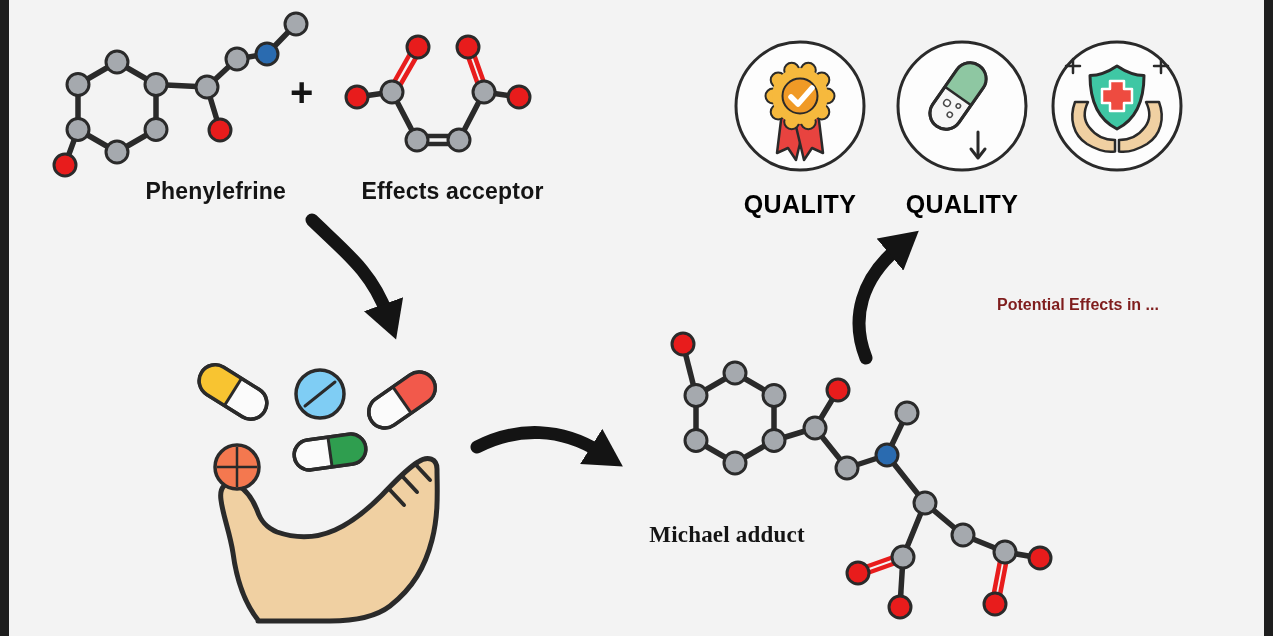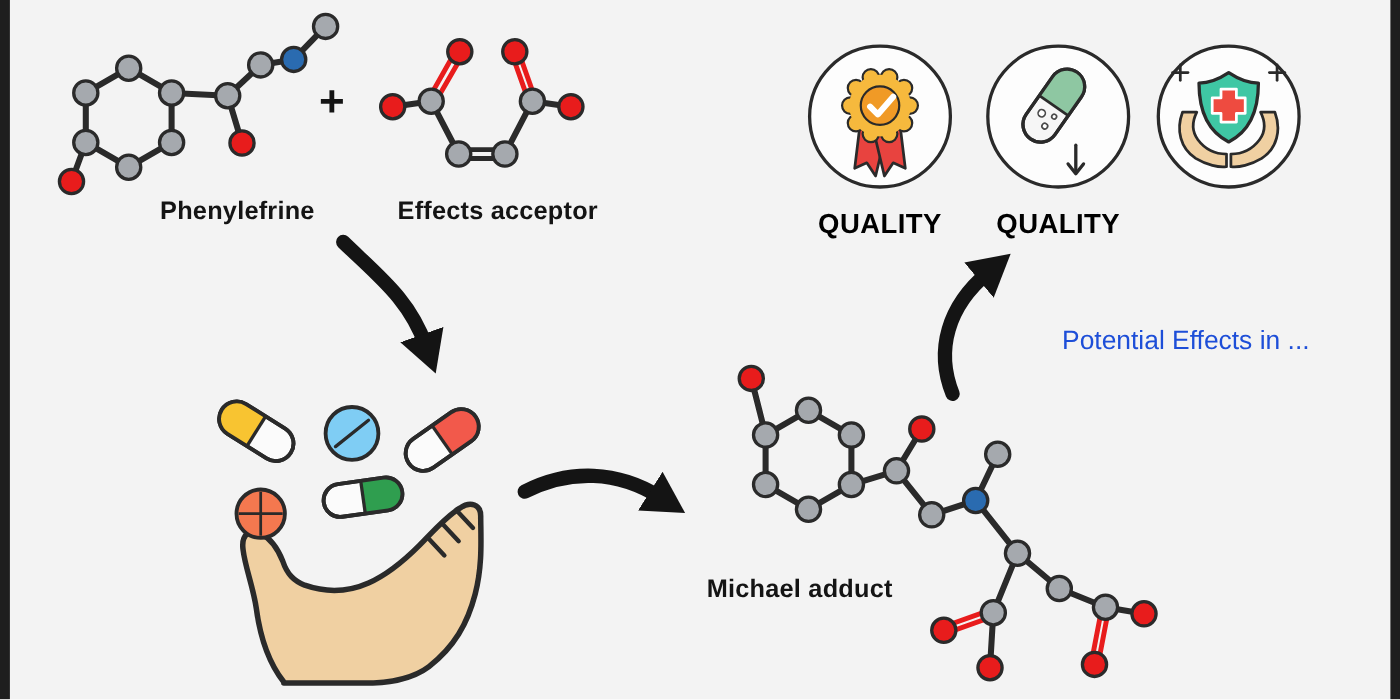--- a/index.html
+++ b/index.html
@@ -16,21 +16,21 @@
     text-align:center;letter-spacing:0.2px;
   }
   .plus{
     position:absolute;font-weight:700;font-size:40px;color:#141414;line-height:1;
   }
   .outcome-label{
     position:absolute;font-weight:700;font-size:25px;color:#000000;
     text-align:center;letter-spacing:0.4px;width:150px;
   }
   .effects-text{
-    position:absolute;font-weight:400;font-size:24px;color:#1d4ed8;
+    position:absolute;font-weight:700;font-size:16px;color:#7f1d1d;
     text-align:center;width:300px;
   }
   .bond{stroke:#2a2a2a;stroke-width:5.5;stroke-linecap:round;}
   .bond-thin{stroke:#2a2a2a;stroke-width:4.5;stroke-linecap:round;}
   .bond-red{stroke:#e81c1c;stroke-width:4.5;stroke-linecap:round;}
   .atom-c{fill:#a5a9ae;stroke:#2a2a2a;stroke-width:3;}
   .atom-o{fill:#e81c1c;stroke:#2a2a2a;stroke-width:3;}
   .atom-n{fill:#2a6bb0;stroke:#2a2a2a;stroke-width:3;}
   .arrow{stroke:#141414;stroke-width:13;fill:none;stroke-linecap:round;}
   svg{display:block;}
@@ -197,21 +197,21 @@
       <circle class="atom-o" cx="43" cy="16" r="11"></circle>
       <circle class="atom-o" cx="198" cy="62" r="11"></circle>
       <circle class="atom-o" cx="218" cy="245" r="11"></circle>
       <circle class="atom-o" cx="260" cy="279" r="11"></circle>
       <circle class="atom-o" cx="400" cy="230" r="11"></circle>
       <circle class="atom-o" cx="355" cy="276" r="11"></circle>
     </g>
     <circle class="atom-n" cx="247" cy="127" r="11"></circle>
   </svg>
 
-  <div class="mol-label" style="left:622px;top:522px;width:210px;">Michael adduct</div>
+  <div class="mol-label" style="left:622px;top:522px;width:210px;font-family:Liberation Serif, serif;">Michael adduct</div>
 
   <svg class="abs" style="left:0;top:0;pointer-events:none;" width="1273" height="636" viewBox="0 0 1273 636">
     <defs>
       <marker id="ah" viewBox="0 0 10 10" refX="2.5" refY="5" markerWidth="3.2" markerHeight="3.2" orient="auto-start-reverse">
         <path d="M0,0 L9,5 L0,10 Z" fill="#141414"></path>
       </marker>
     </defs>
     <path class="arrow" marker-end="url(#ah)" d="M 312 220 C 345 252, 372 272, 387 314"></path>
     <path class="arrow" marker-end="url(#ah)" d="M 477 447 C 518 426, 562 428, 600 452"></path>
     <path class="arrow" marker-end="url(#ah)" d="M 866 358 C 850 318, 862 278, 898 248"></path>

